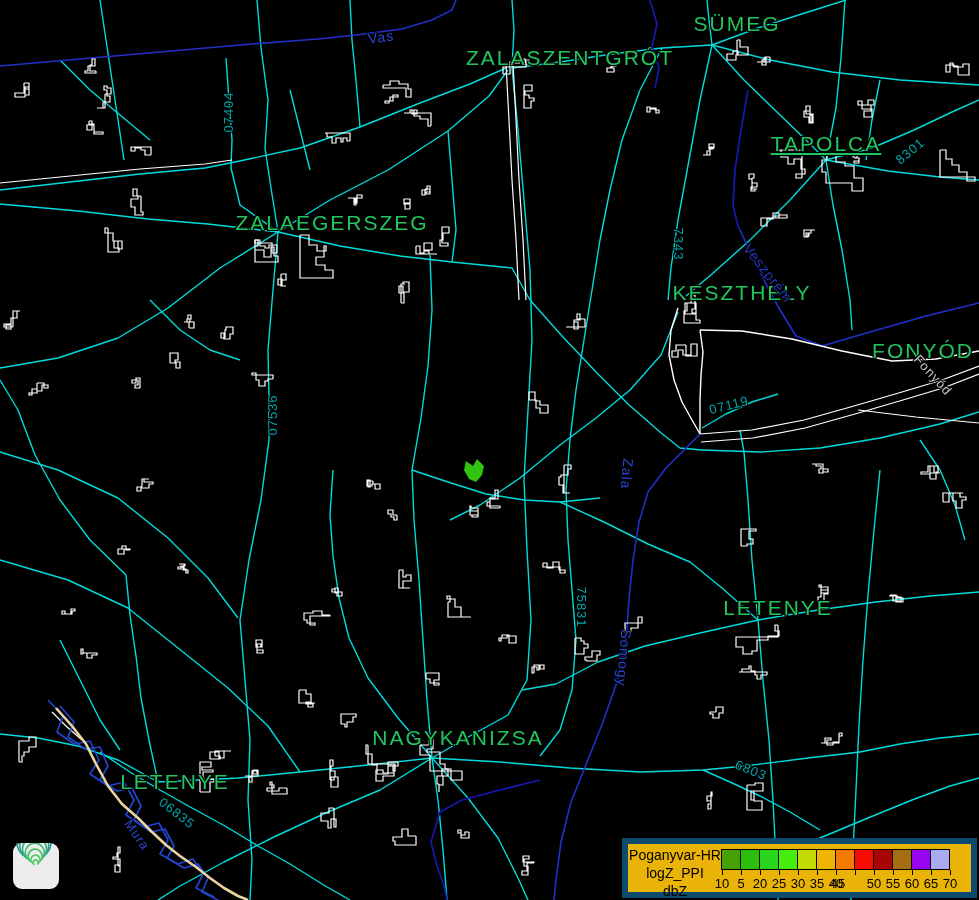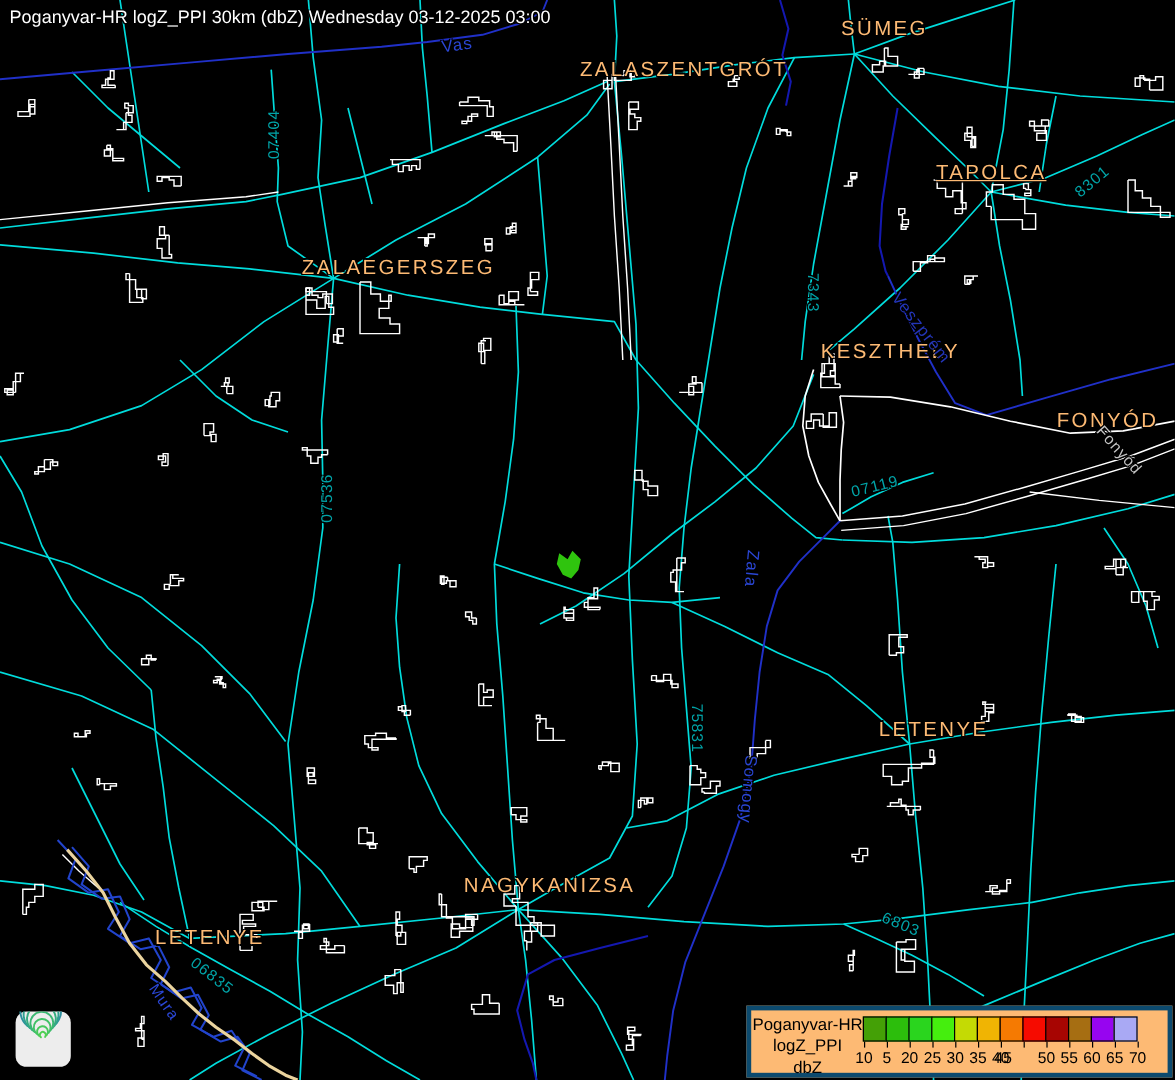--- a/index.html
+++ b/index.html
@@ -1,31 +1,31 @@
 <!DOCTYPE html>
 <html><head>
 <meta charset="utf-8">
 <style>
   html,body{margin:0;padding:0;background:#000;}
   #stage{position:relative;width:979px;height:900px;background:#000;overflow:hidden;
          font-family:"Liberation Sans", sans-serif;}
   #mapsvg{position:absolute;left:0;top:0;}
   .maplabel{position:absolute;white-space:nowrap;transform-origin:center center;
             text-shadow:1px 1px 0 #000,-1px -1px 0 #000,1px -1px 0 #000,-1px 1px 0 #000;}
-  .city{font-size:17px;letter-spacing:2px;color:#fdba74;}
+  .city{font-size:21px;letter-spacing:2px;color:#22c55e;}
   .roadlbl{font-size:13px;letter-spacing:1px;color:#00A4A8;}
   .countylbl{font-size:14px;letter-spacing:1px;color:#2A46D4;}
   .countydark{color:#2335B8;}
   .riverlbl{font-size:13px;letter-spacing:1px;color:#2A46D4;}
   .stationlbl{font-size:13px;letter-spacing:1px;color:#C4C4C4;}
   #title{position:absolute;left:8px;top:6px;font-size:15px;color:#FFFFFF;
          text-shadow:1px 1px 0 #000,-1px -1px 0 #000,1px -1px 0 #000,-1px 1px 0 #000;}
   
   #legend{position:absolute;left:622px;top:838px;width:355px;height:60px;
-          background:#fdba74;border:4px solid #0c4a6e;box-sizing:border-box;}
+          background:#eab308;border:6px solid #0c4a6e;box-sizing:border-box;}
   #legend .ltxt{position:absolute;left:0;top:2px;width:94px;text-align:center;
                 color:#000;font-size:14px;line-height:18px;}
   #legendboxes{position:absolute;left:94px;top:5px;height:21px;display:flex;}
   #legendboxes .box{width:20px;height:21px;border:1px solid #000;margin-left:-1px;box-sizing:border-box;}
   #legendticks{position:absolute;left:94px;top:26px;width:252px;height:26px;}
   #legendticks .tick{position:absolute;transform:translateX(-50%);color:#000;font-size:13px;top:6px;}
   #legendticks .tline{position:absolute;width:1px;height:5px;background:#000;top:0;}
   
   #logo{position:absolute;left:13px;top:843px;width:46px;height:46px;background:#EDEDED;
         border-radius:9px;}
@@ -253,21 +253,20 @@
       <div class="maplabel roadlbl" style="left: 751px; top: 770px; transform: translate(-50%, -50%) rotate(22deg);">6803</div>
       <div class="maplabel roadlbl" style="left: 729px; top: 405px; transform: translate(-50%, -50%) rotate(-14deg);">07119</div>
       <div class="maplabel countylbl" style="left: 381px; top: 37px; transform: translate(-50%, -50%) rotate(-8deg);">Vas</div>
       <div class="maplabel countylbl countydark" style="left: 768px; top: 273px; transform: translate(-50%, -50%) rotate(52deg);">Veszprém</div>
       <div class="maplabel countylbl" style="left: 627px; top: 474px; transform: translate(-50%, -50%) rotate(95deg);">Zala</div>
       <div class="maplabel countylbl" style="left: 624px; top: 658px; transform: translate(-50%, -50%) rotate(95deg);">Somogy</div>
       <div class="maplabel riverlbl" style="left: 137px; top: 835px; transform: translate(-50%, -50%) rotate(55deg);">Mura</div>
       <div class="maplabel stationlbl" style="left: 933px; top: 375px; transform: translate(-50%, -50%) rotate(48deg);">Fonyód</div>
     </div>
 
-  <div id="title">Poganyvar-HR logZ_PPI 30km (dbZ) Wednesday 03-12-2025 03:00</div>
 
   <div id="legend">
     <div class="ltxt">
       <div>Poganyvar-HR</div>
       <div>logZ_PPI</div>
       <div>dbZ</div>
     </div>
     <div id="legendboxes">
         <div class="box" style="background: rgb(68, 160, 6);"></div>
         <div class="box" style="background: rgb(44, 190, 12);"></div>

